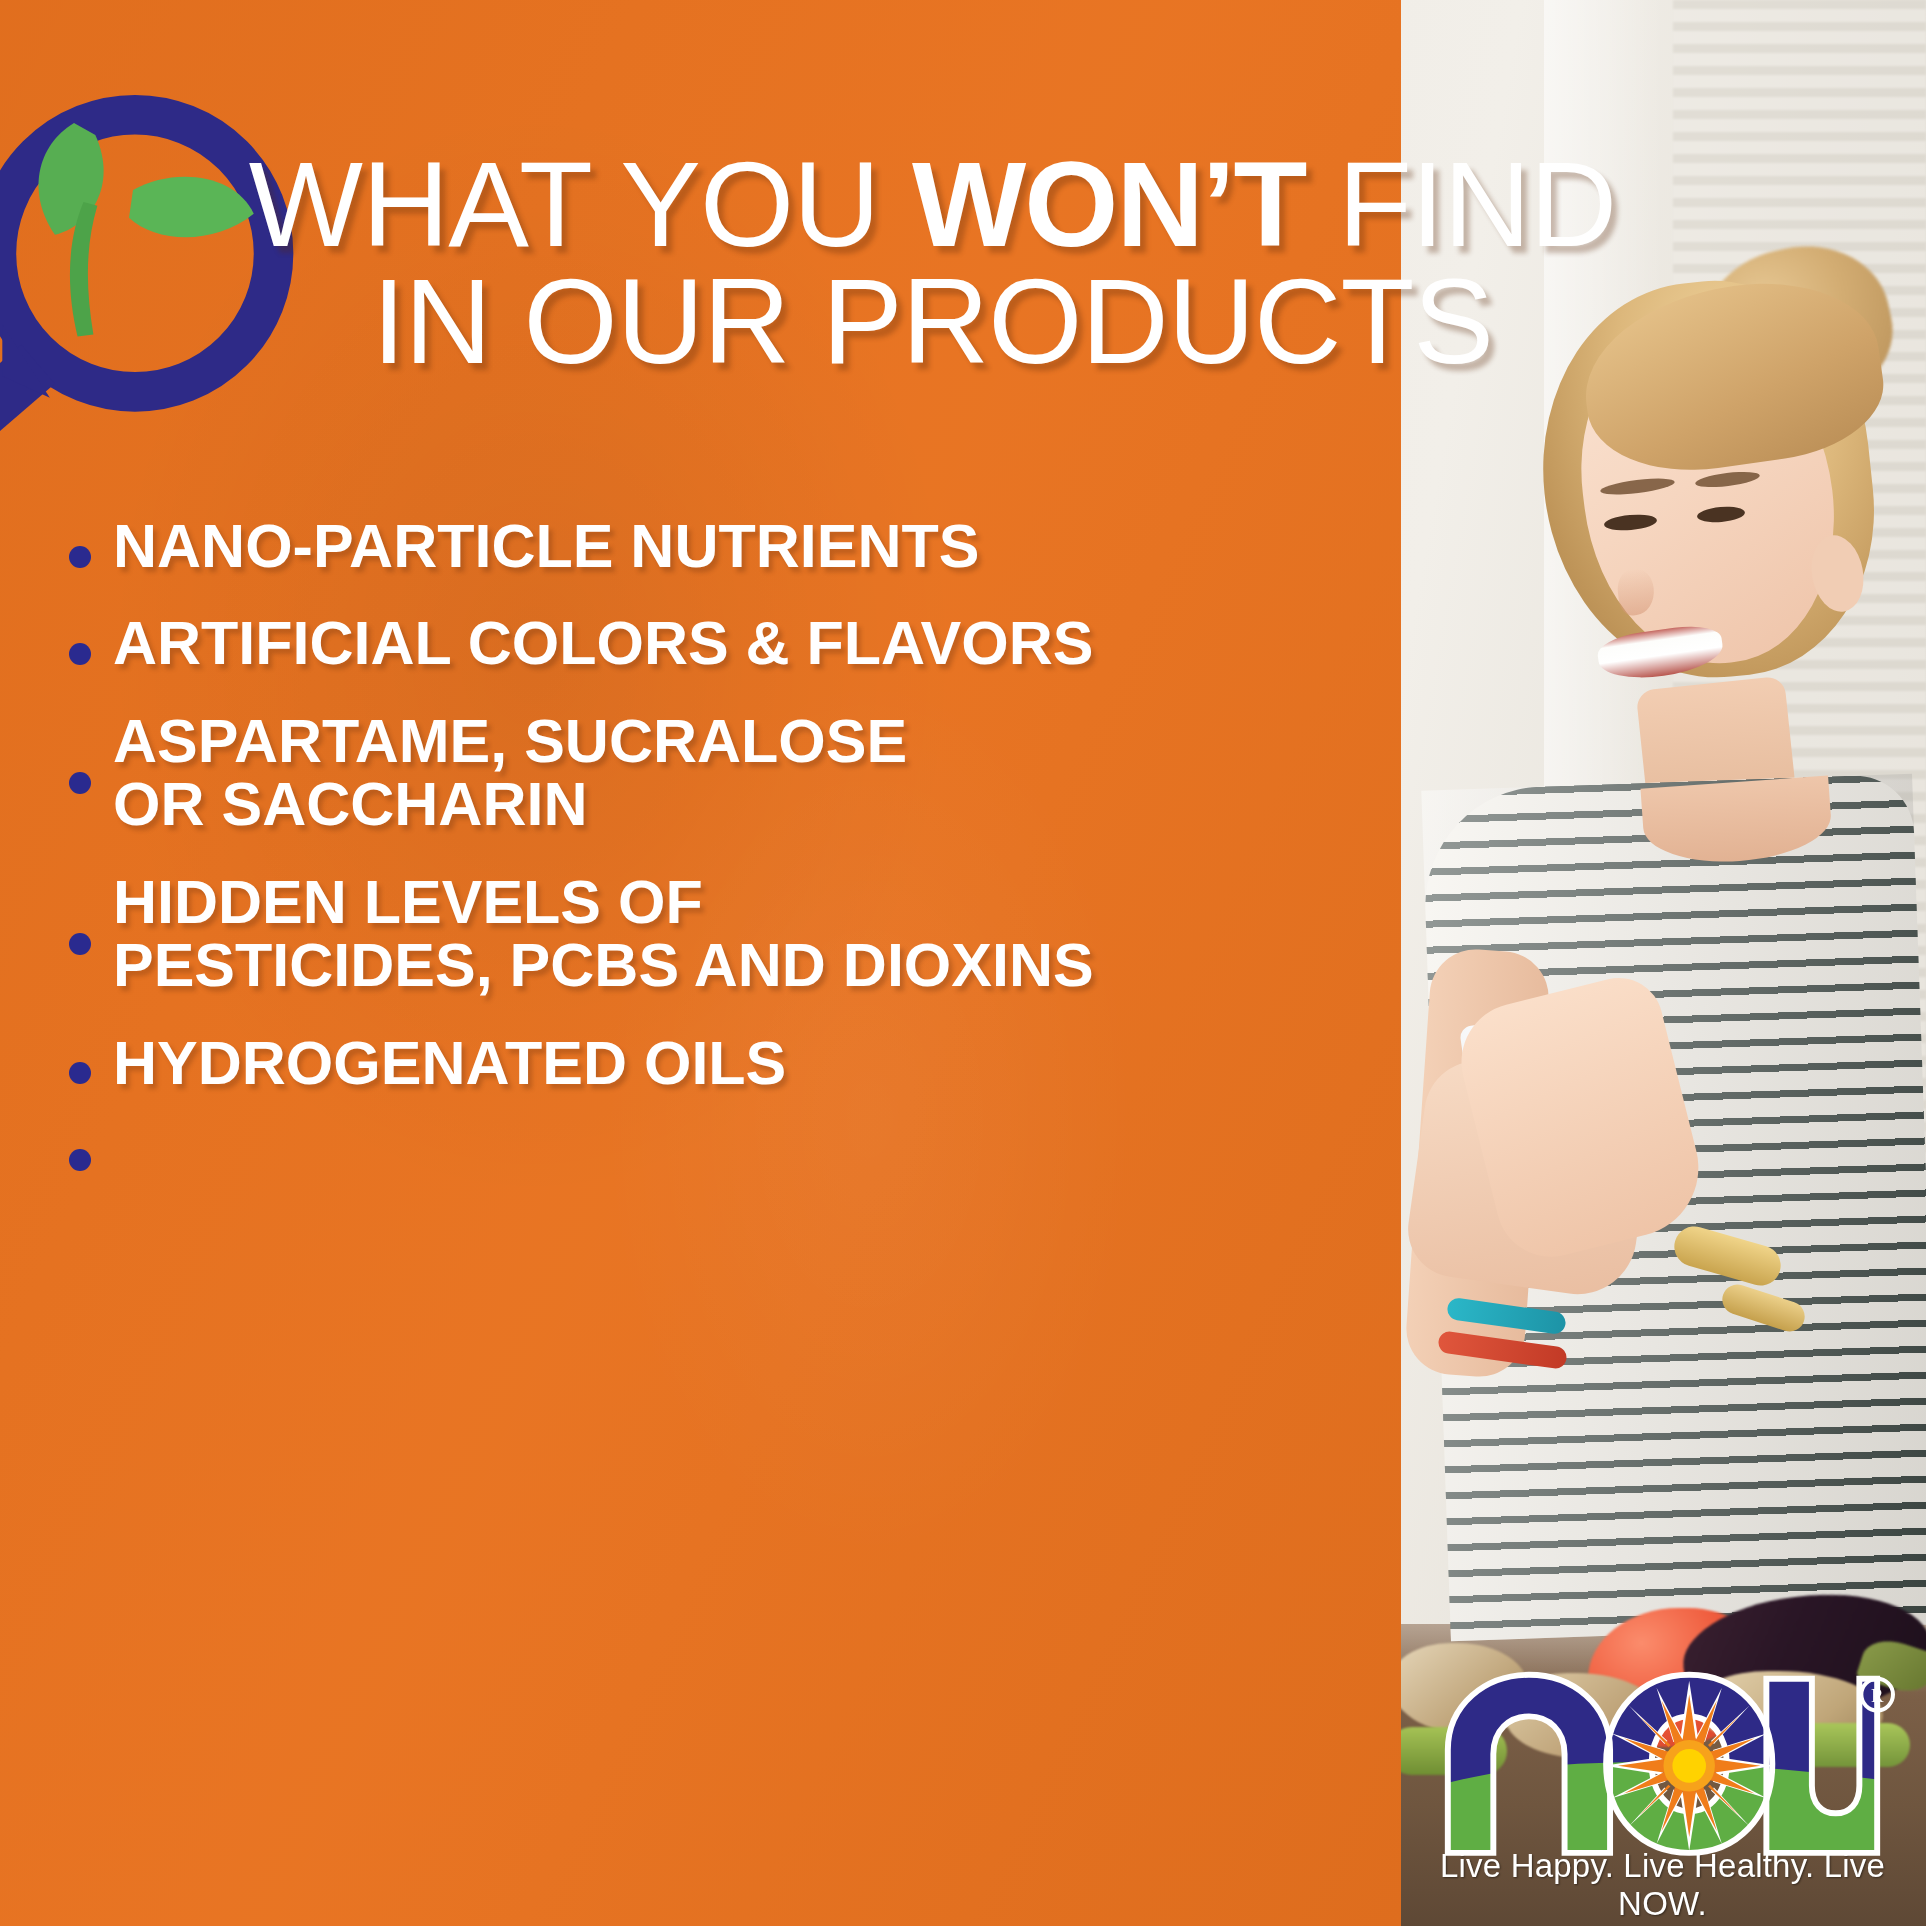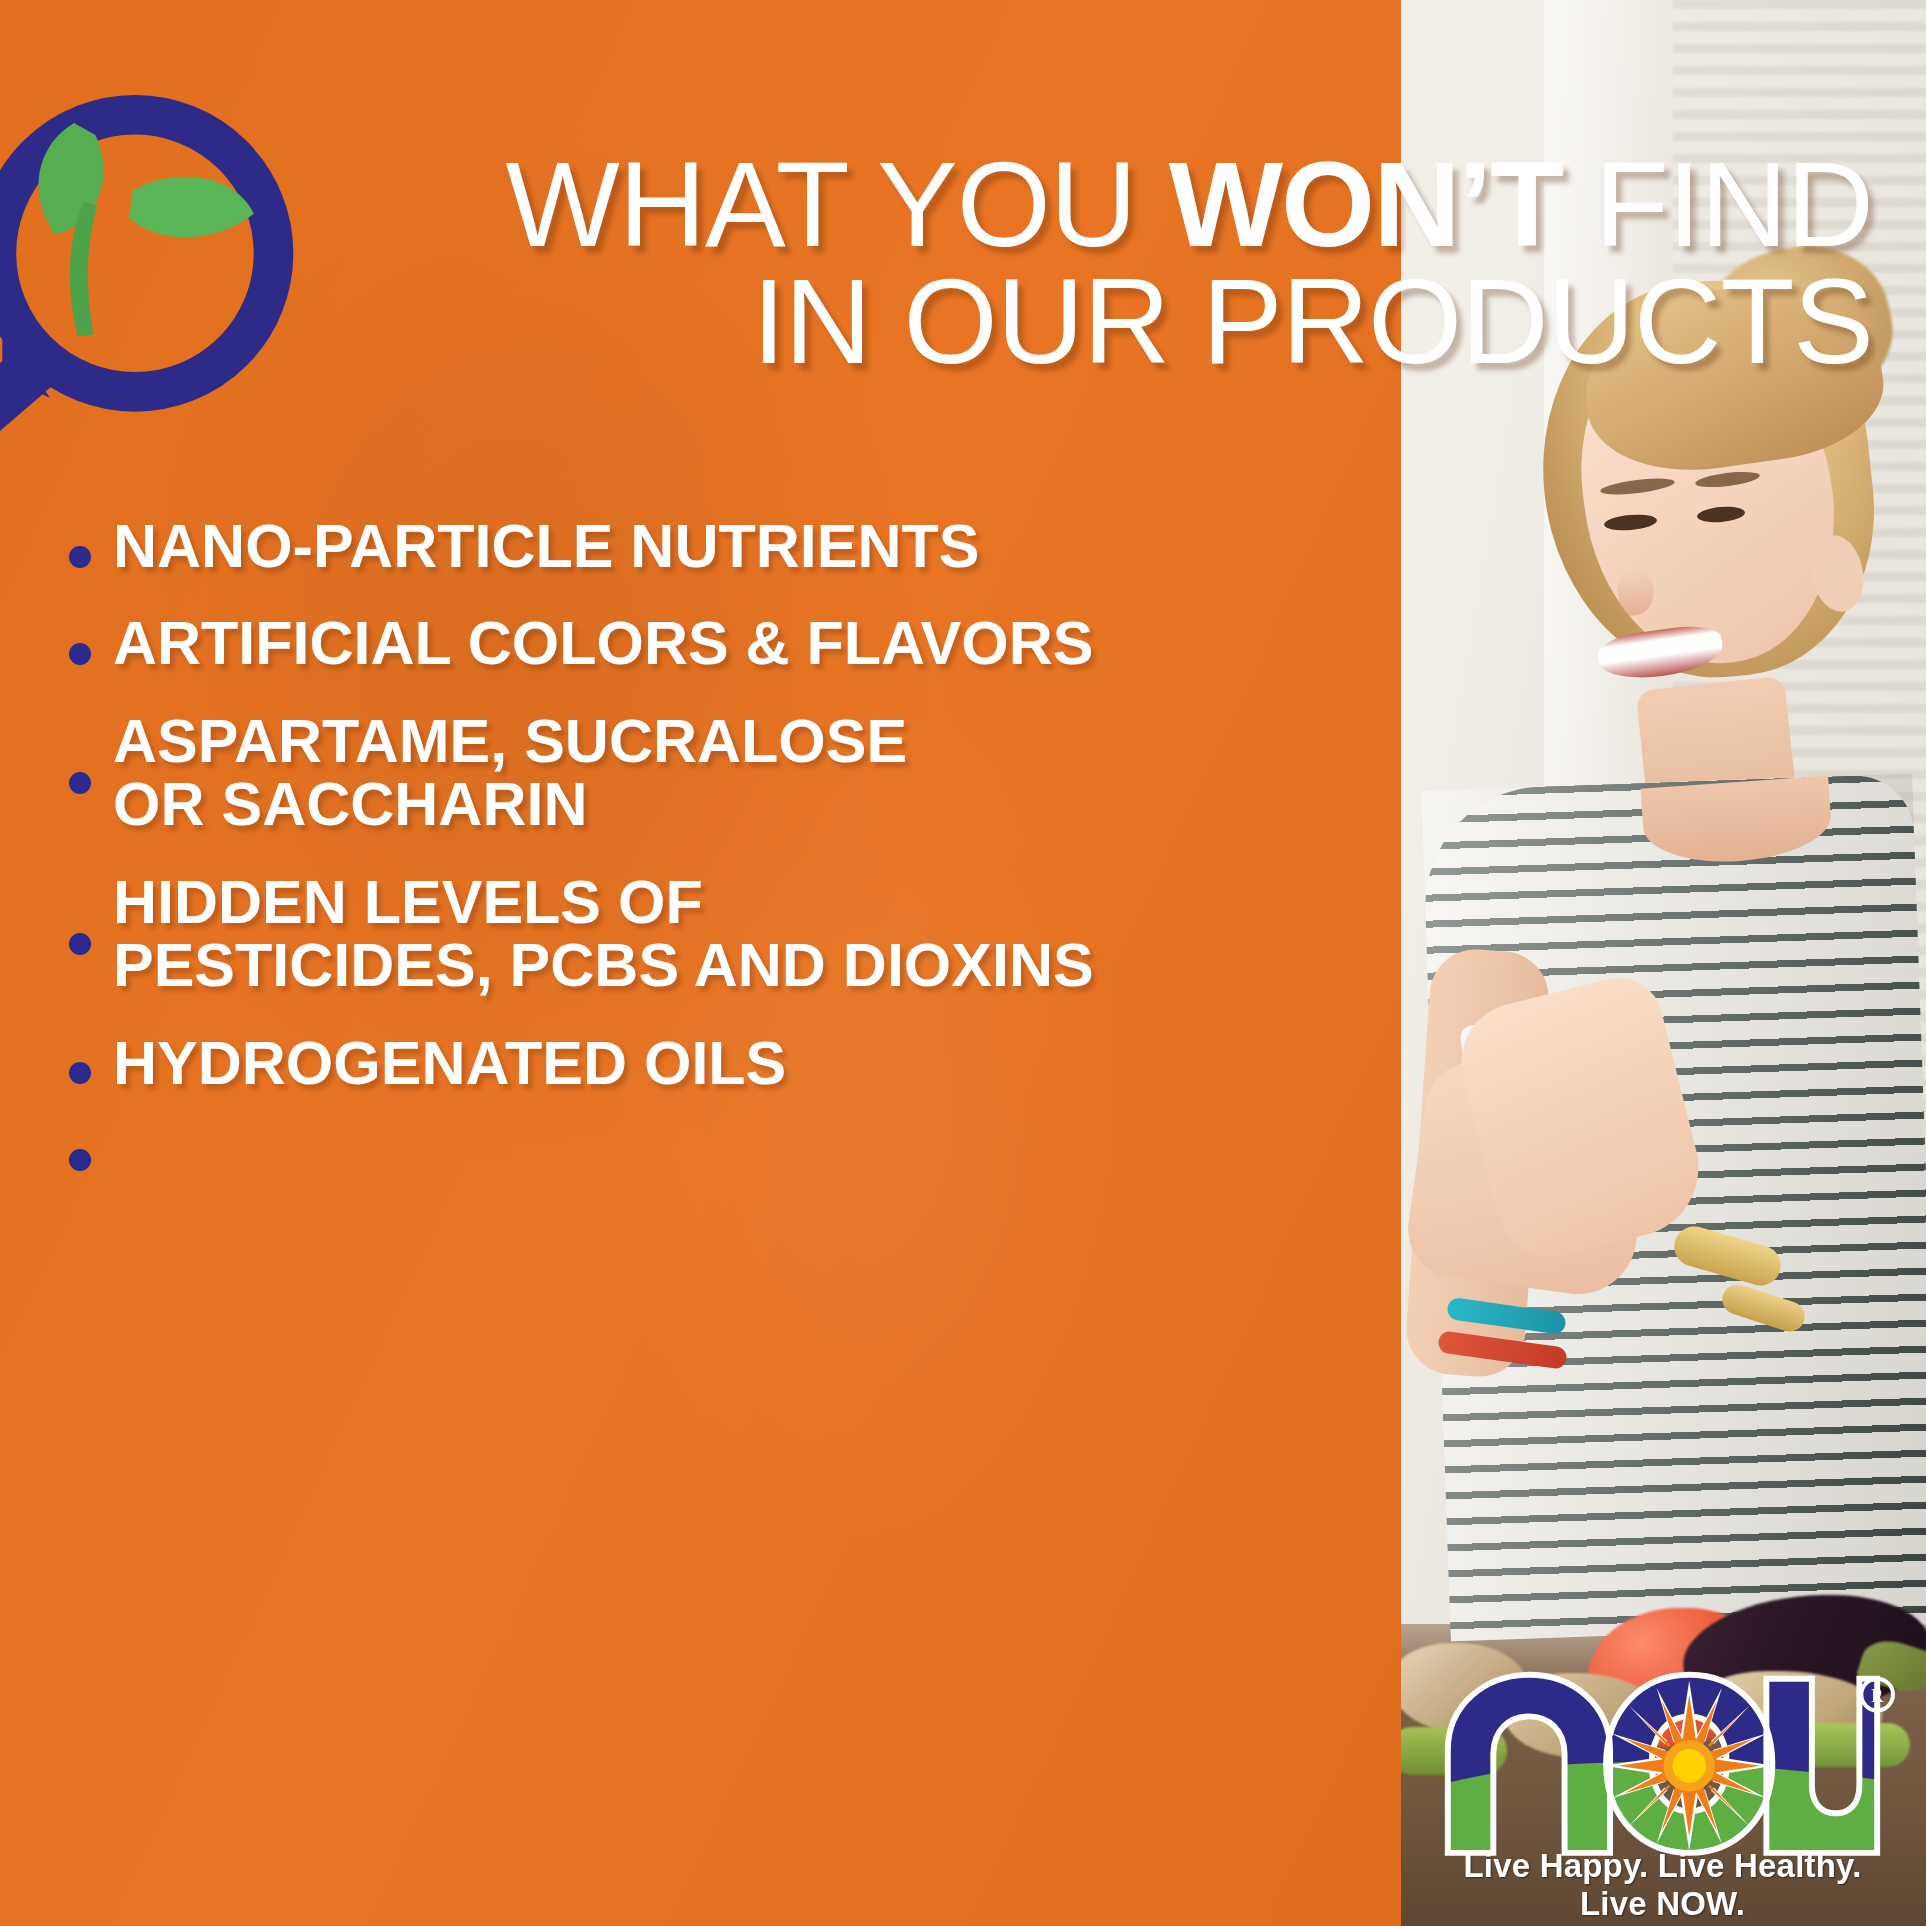--- a/index.html
+++ b/index.html
@@ -188,28 +188,27 @@
       linear-gradient(115deg, rgba(0,0,0,.03) 0%, rgba(255,255,255,.02) 50%, rgba(0,0,0,.045) 100%);
   }
 
   
   .magnifier{position:absolute;left:-61px;top:79px;width:386px;height:416px;}
   .mag-svg{width:100%;height:100%;display:block;}
 
   
   .headline{
     position:absolute;left:0;top:149px;width:1865px;
-    text-align:right;
+    text-align:center;
     line-height:.92;
     color:#ffffff;
     letter-spacing:-1px;
     text-shadow:6px 7px 5px rgba(90,40,10,.30);
     z-index:6;
     pointer-events:none;
-    margin-left:8px;
   }
   .hl-line{display:block;font-size:121px;white-space:nowrap;}
   .hl-line.l1{font-weight:400;}
   .hl-line.l2{font-weight:400;margin-top:6px;}
   .hl-strong{font-weight:700;letter-spacing:-2px;}
 
   
   .list{
     position:absolute;left:69px;top:515px;width:1168px;z-index:6;
   }
@@ -237,21 +236,21 @@
   .li.two-line .dot{margin-top:20px;}
   .li.two-line{margin-bottom:34px;}
 
   
   .logo{
     position:absolute;left:1430px;top:1659px;width:465px;height:238px;z-index:7;
   }
   .logo svg{display:block;width:100%;height:auto;}
   .tagline{
     position:absolute;left:1430px;top:1847px;width:465px;text-align:center;
-    color:#ffffff;font-size:33px;font-weight:700;letter-spacing:0.2px;
+    color:#ffffff;font-size:33px;font-weight:400;letter-spacing:0.2px;
     text-shadow:1px 1px 2px rgba(0,0,0,.45);
   }
 </style>
 </head>
 <body>
 
 <div class="stage">
 
   <div class="photo">
     <div class="wall"></div>

